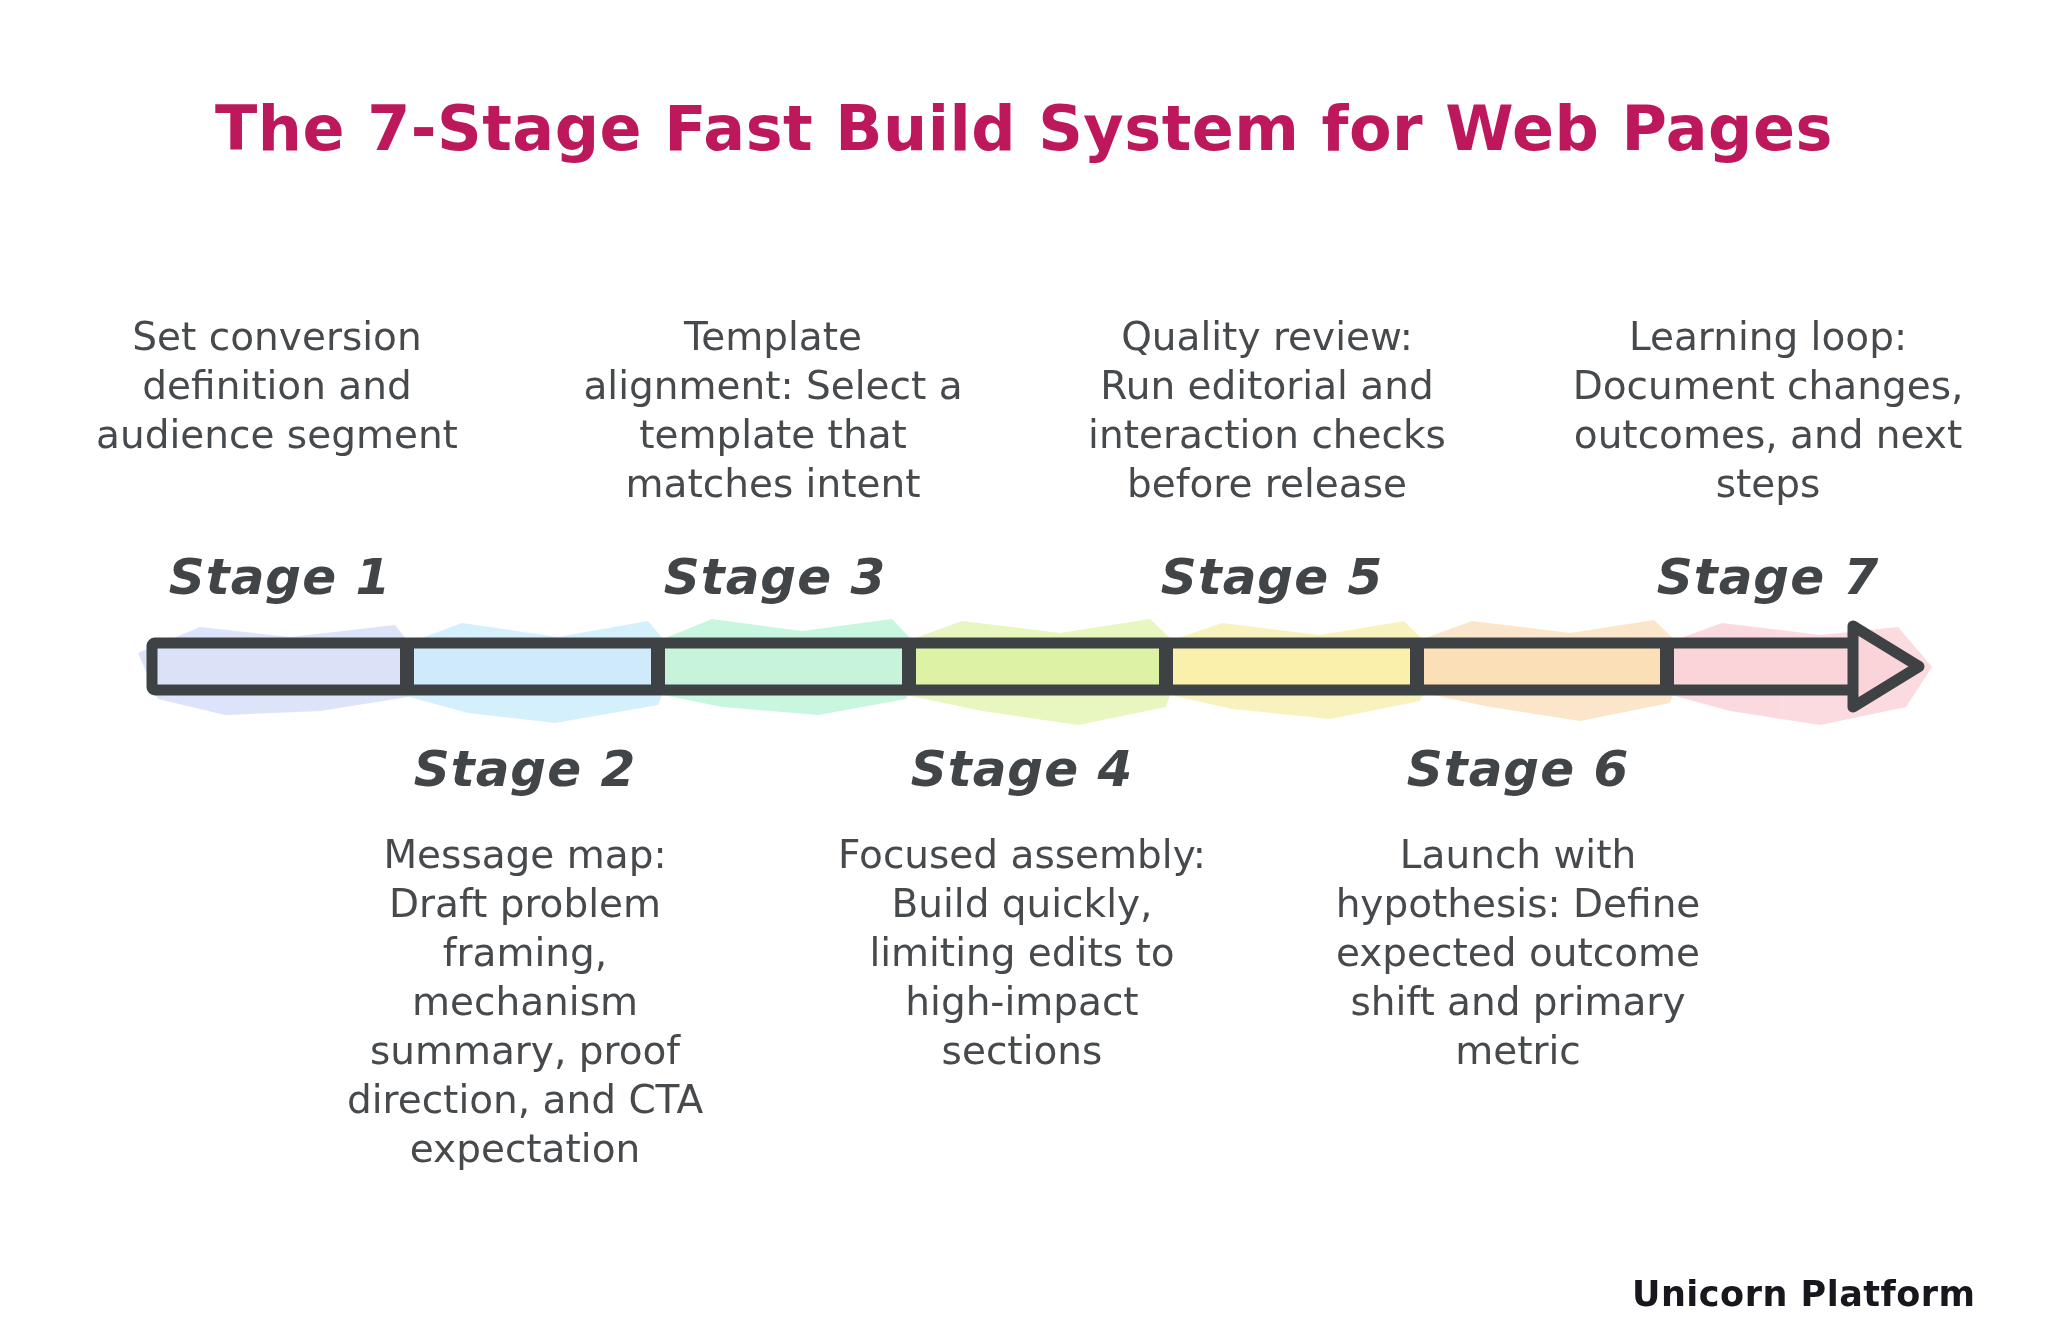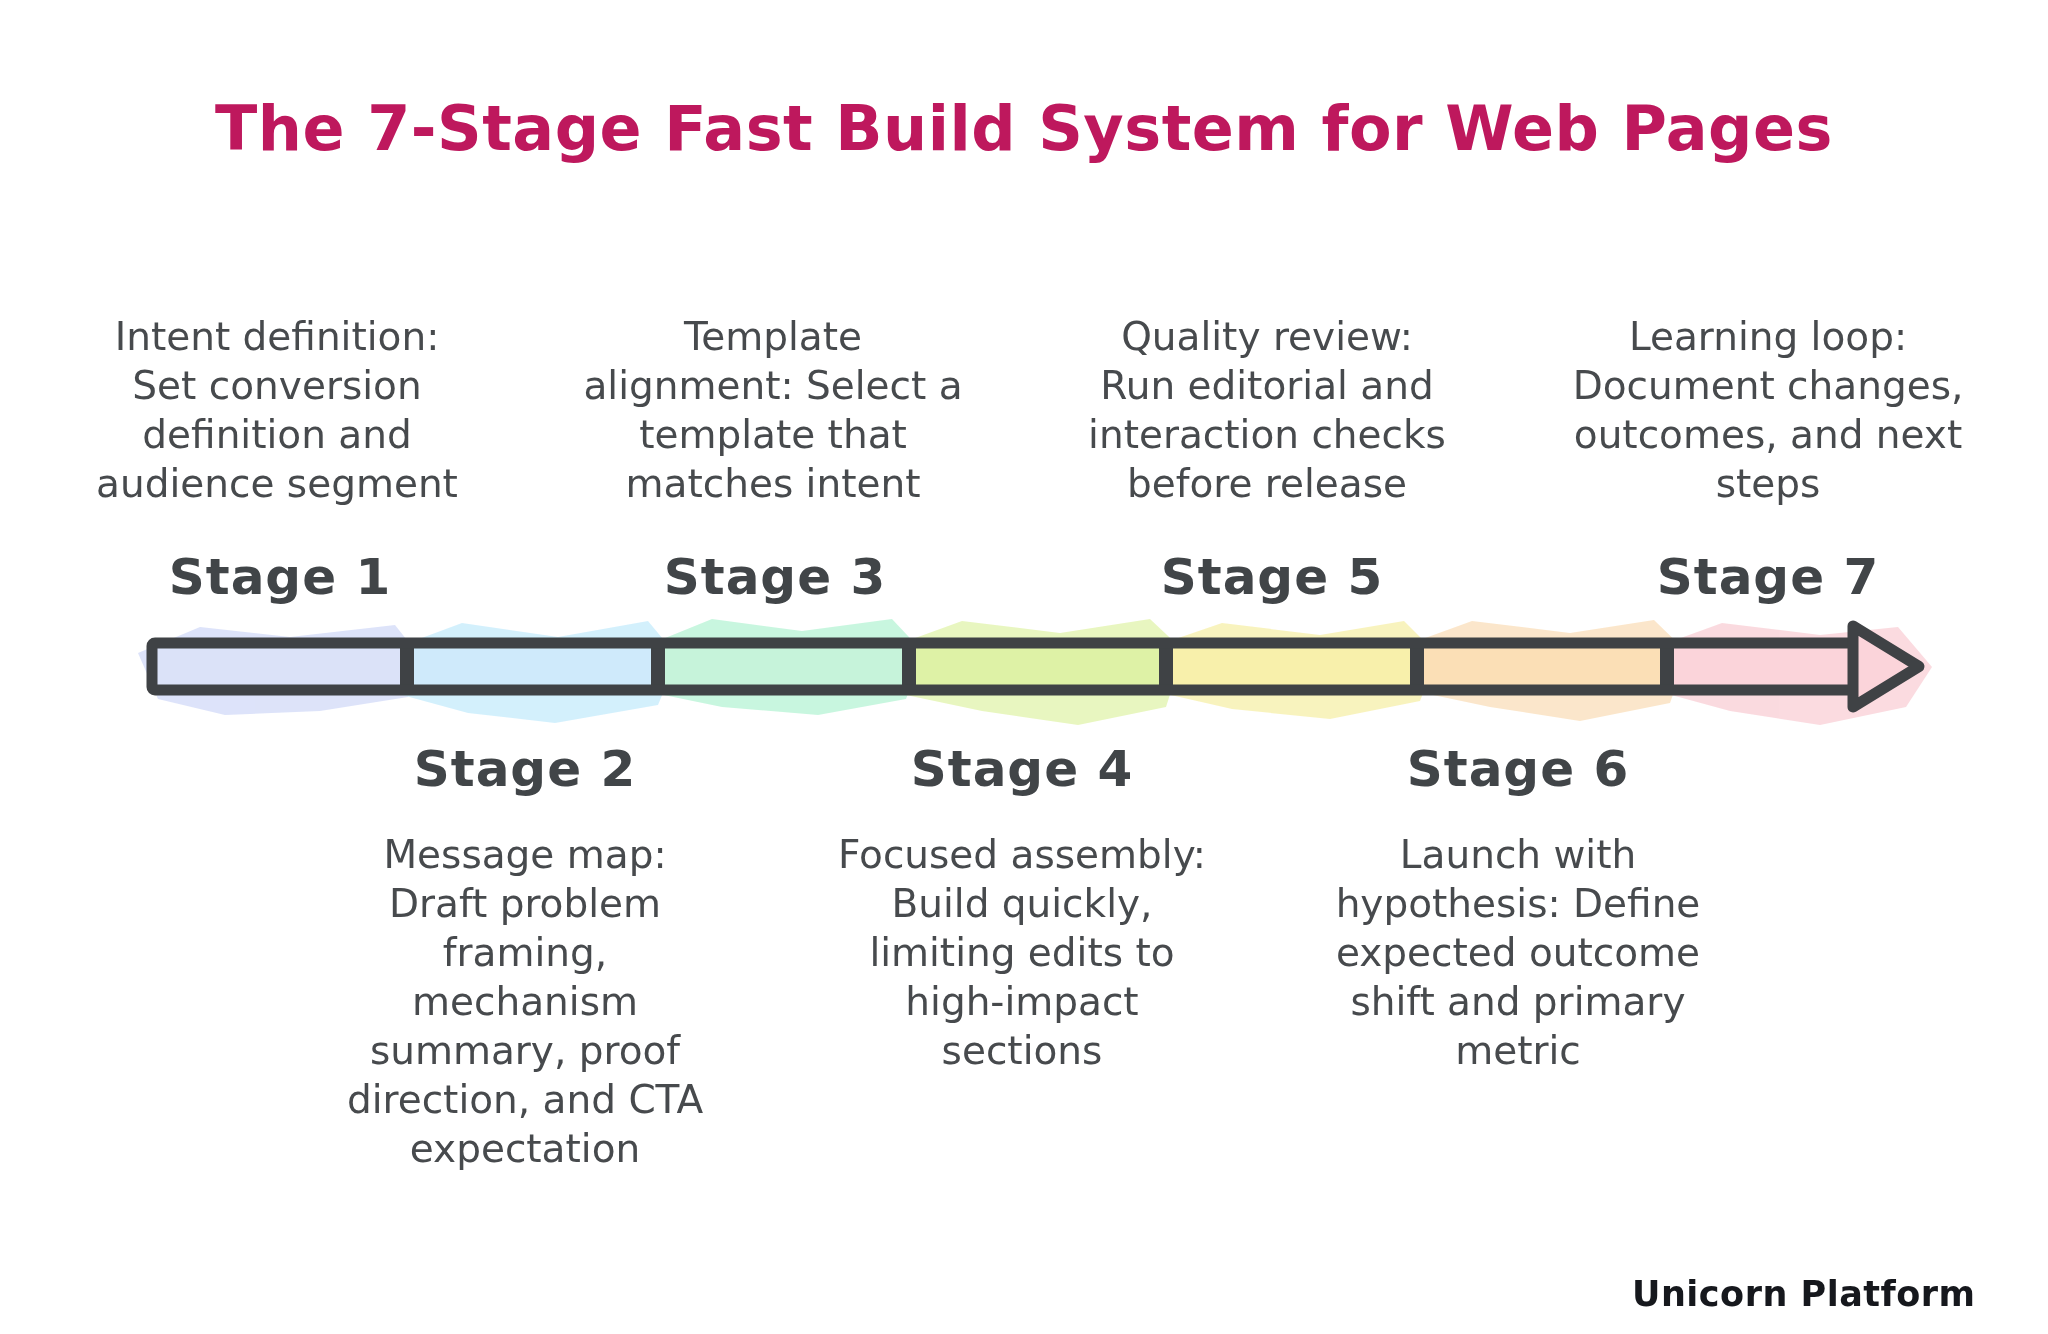--- a/index.html
+++ b/index.html
@@ -11,21 +11,21 @@
     position:absolute;left:0;right:0;top:92px;margin:0;
     text-align:center;font-size:62px;font-weight:bold;color:#be185d;
     letter-spacing:0.5px;
   }
   .desc{
     position:absolute;width:460px;text-align:center;
     font-size:39px;line-height:49px;color:#474a4d;
   }
   .stage-label{
     position:absolute;width:300px;text-align:center;
-    font-size:50px;font-weight:bold;color:#414548;letter-spacing:1px;
+    font-size:50px;font-weight:bold;color:#414548;letter-spacing:1px;font-style:italic;
   }
   .arrow-svg{position:absolute;left:0;top:595px;width:2048px;height:165px;}
   .footer{
     position:absolute;left:1632px;top:1256px;height:52px;
     display:flex;align-items:center;gap:18px;flex-direction:column;
   }
   .brand{font-size:35px;font-weight:bold;color:#16181d;letter-spacing:0.5px;}
   
   .d1{left:47px;top:312px;}   .l1{left:130px;top:548px;}
   .d3{left:543px;top:312px;}  .l3{left:625px;top:548px;}
@@ -36,21 +36,20 @@
   .l6{left:1368px;top:740px;} .d6{left:1288px;top:830px;}
 </style>
 </head>
 <body>
 
 <div class="canvas">
 
   <h1 class="title">The 7-Stage Fast Build System for Web Pages</h1>
 
   <div class="desc d1">
-    <div>Intent definition:</div>
     <div>Set conversion</div>
     <div>definition and</div>
     <div>audience segment</div>
   </div>
   <div class="desc d3">
     <div>Template</div>
     <div>alignment: Select a</div>
     <div>template that</div>
     <div>matches intent</div>
   </div>

